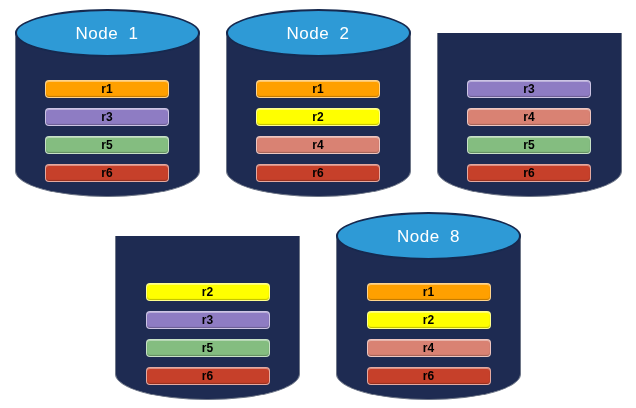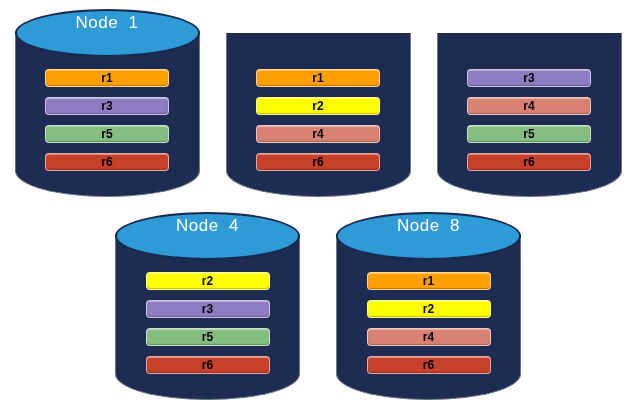--- a/index.html
+++ b/index.html
@@ -40,34 +40,35 @@
   }
   .cyl-top {
     position: absolute;
     left: 0; right: 0; top: 0;
     height: 48px;
     background: var(--blue, #2E9AD6);
     border: 2px solid var(--top-outline, #16294F);
     border-radius: 50%;
     box-sizing: border-box;
     display: flex;
+    align-items: center;
     justify-content: center;
   }
   .node-title {
     color: var(--title-color, #ffffff);
     font-size: 17px;
     font-weight: 300;
     letter-spacing: 0.5px;
     white-space: pre;
     margin-top: 2px;
   }
   .bars {
     position: absolute;
     left: 0; right: 0;
-    top: 60px;
+    top: 71px;
     display: flex;
     flex-direction: column;
     align-items: center;
     gap: 10px;
   }
   .bar {
     width: 122px;
     height: 16px;
     border-radius: 4px;
     border: 1px solid rgba(255,255,255,0.55);
@@ -96,20 +97,23 @@
       <div class="bars">
         <div class="bar" style="background: rgb(255, 160, 0);">r1</div>
         <div class="bar" style="background: rgb(142, 124, 195);">r3</div>
         <div class="bar" style="background: rgb(132, 189, 128);">r5</div>
         <div class="bar" style="background: rgb(198, 64, 42);">r6</div>
       </div>
     </div>
 
     <div class="cylinder">
       <div class="cyl-body"></div>
+      <div class="cyl-top">
+        <span class="node-title">Node  2</span>
+      </div>
       <div class="bars">
         <div class="bar" style="background: rgb(255, 160, 0);">r1</div>
         <div class="bar" style="background: rgb(255, 255, 0);">r2</div>
         <div class="bar" style="background: rgb(217, 130, 115);">r4</div>
         <div class="bar" style="background: rgb(198, 64, 42);">r6</div>
       </div>
     </div>
 
     <div class="cylinder">
       <div class="cyl-body"></div>
@@ -120,23 +124,20 @@
         <div class="bar" style="background: rgb(198, 64, 42);">r6</div>
       </div>
     </div>
 
   </div>
 
   <div class="row row-bottom">
 
     <div class="cylinder">
       <div class="cyl-body"></div>
-      <div class="cyl-top">
-        <span class="node-title">Node  4</span>
-      </div>
       <div class="bars">
         <div class="bar" style="background: rgb(255, 255, 0);">r2</div>
         <div class="bar" style="background: rgb(142, 124, 195);">r3</div>
         <div class="bar" style="background: rgb(132, 189, 128);">r5</div>
         <div class="bar" style="background: rgb(198, 64, 42);">r6</div>
       </div>
     </div>
 
     <div class="cylinder">
       <div class="cyl-body"></div>

